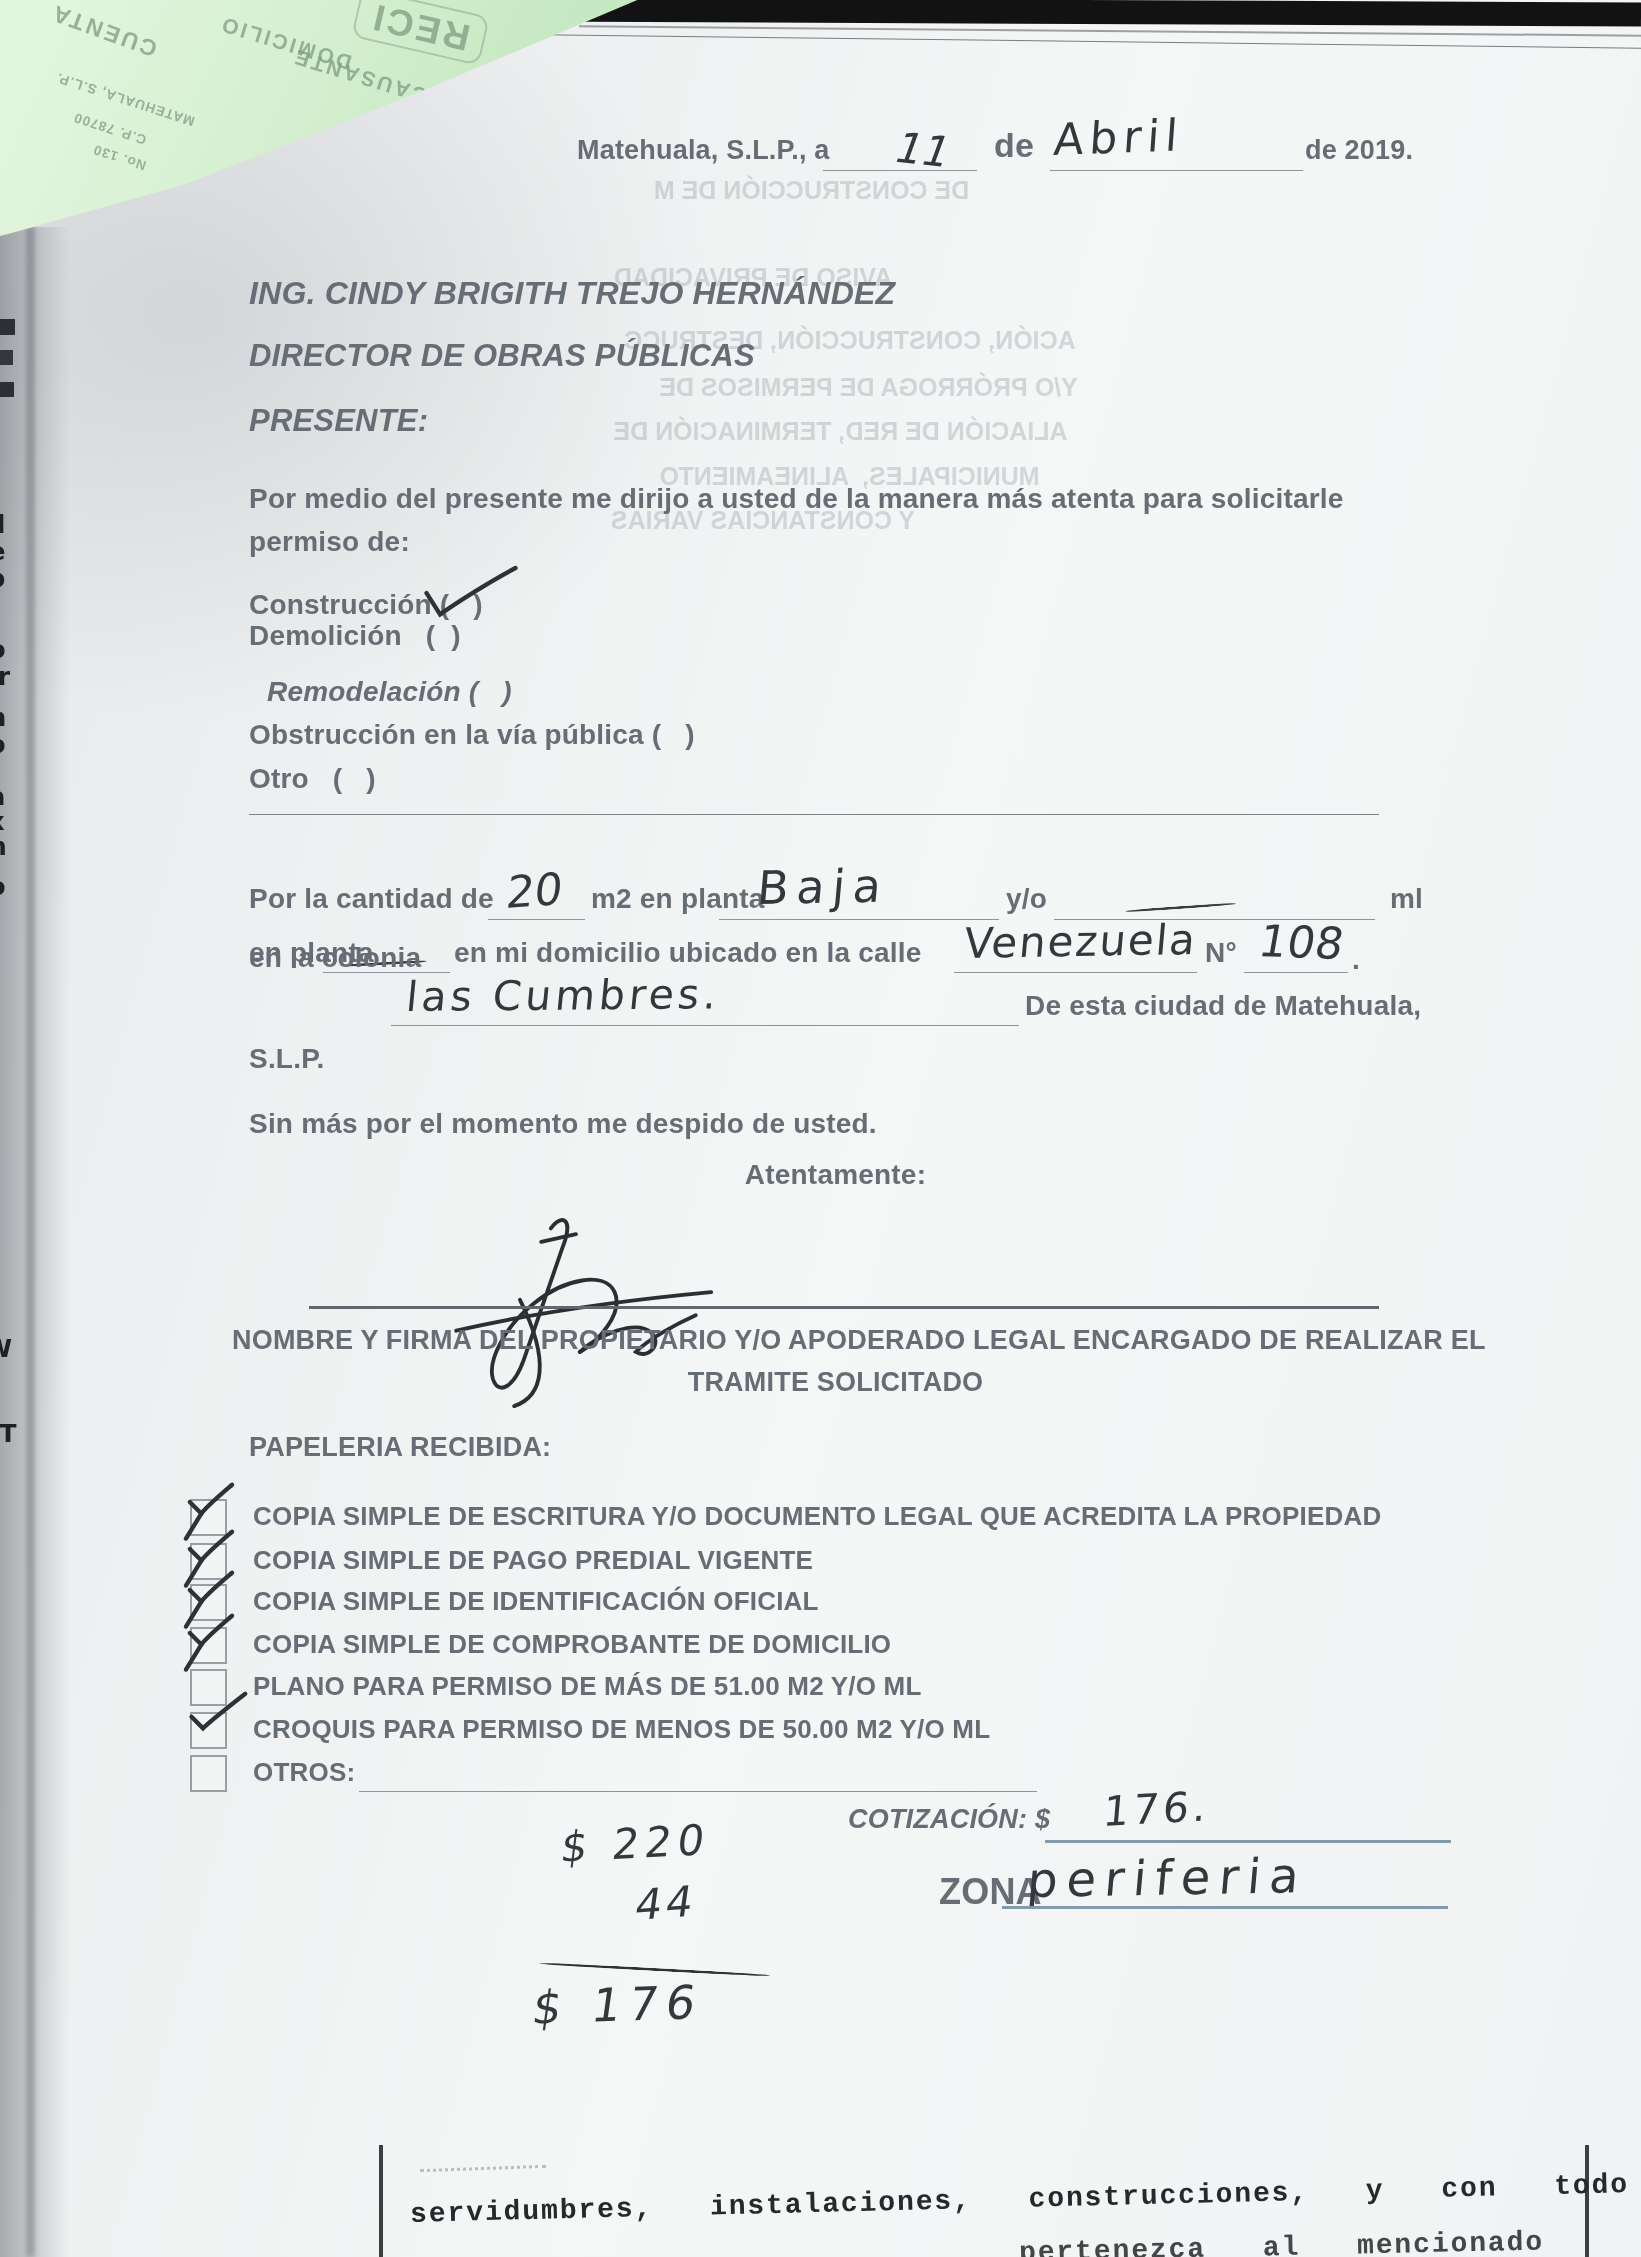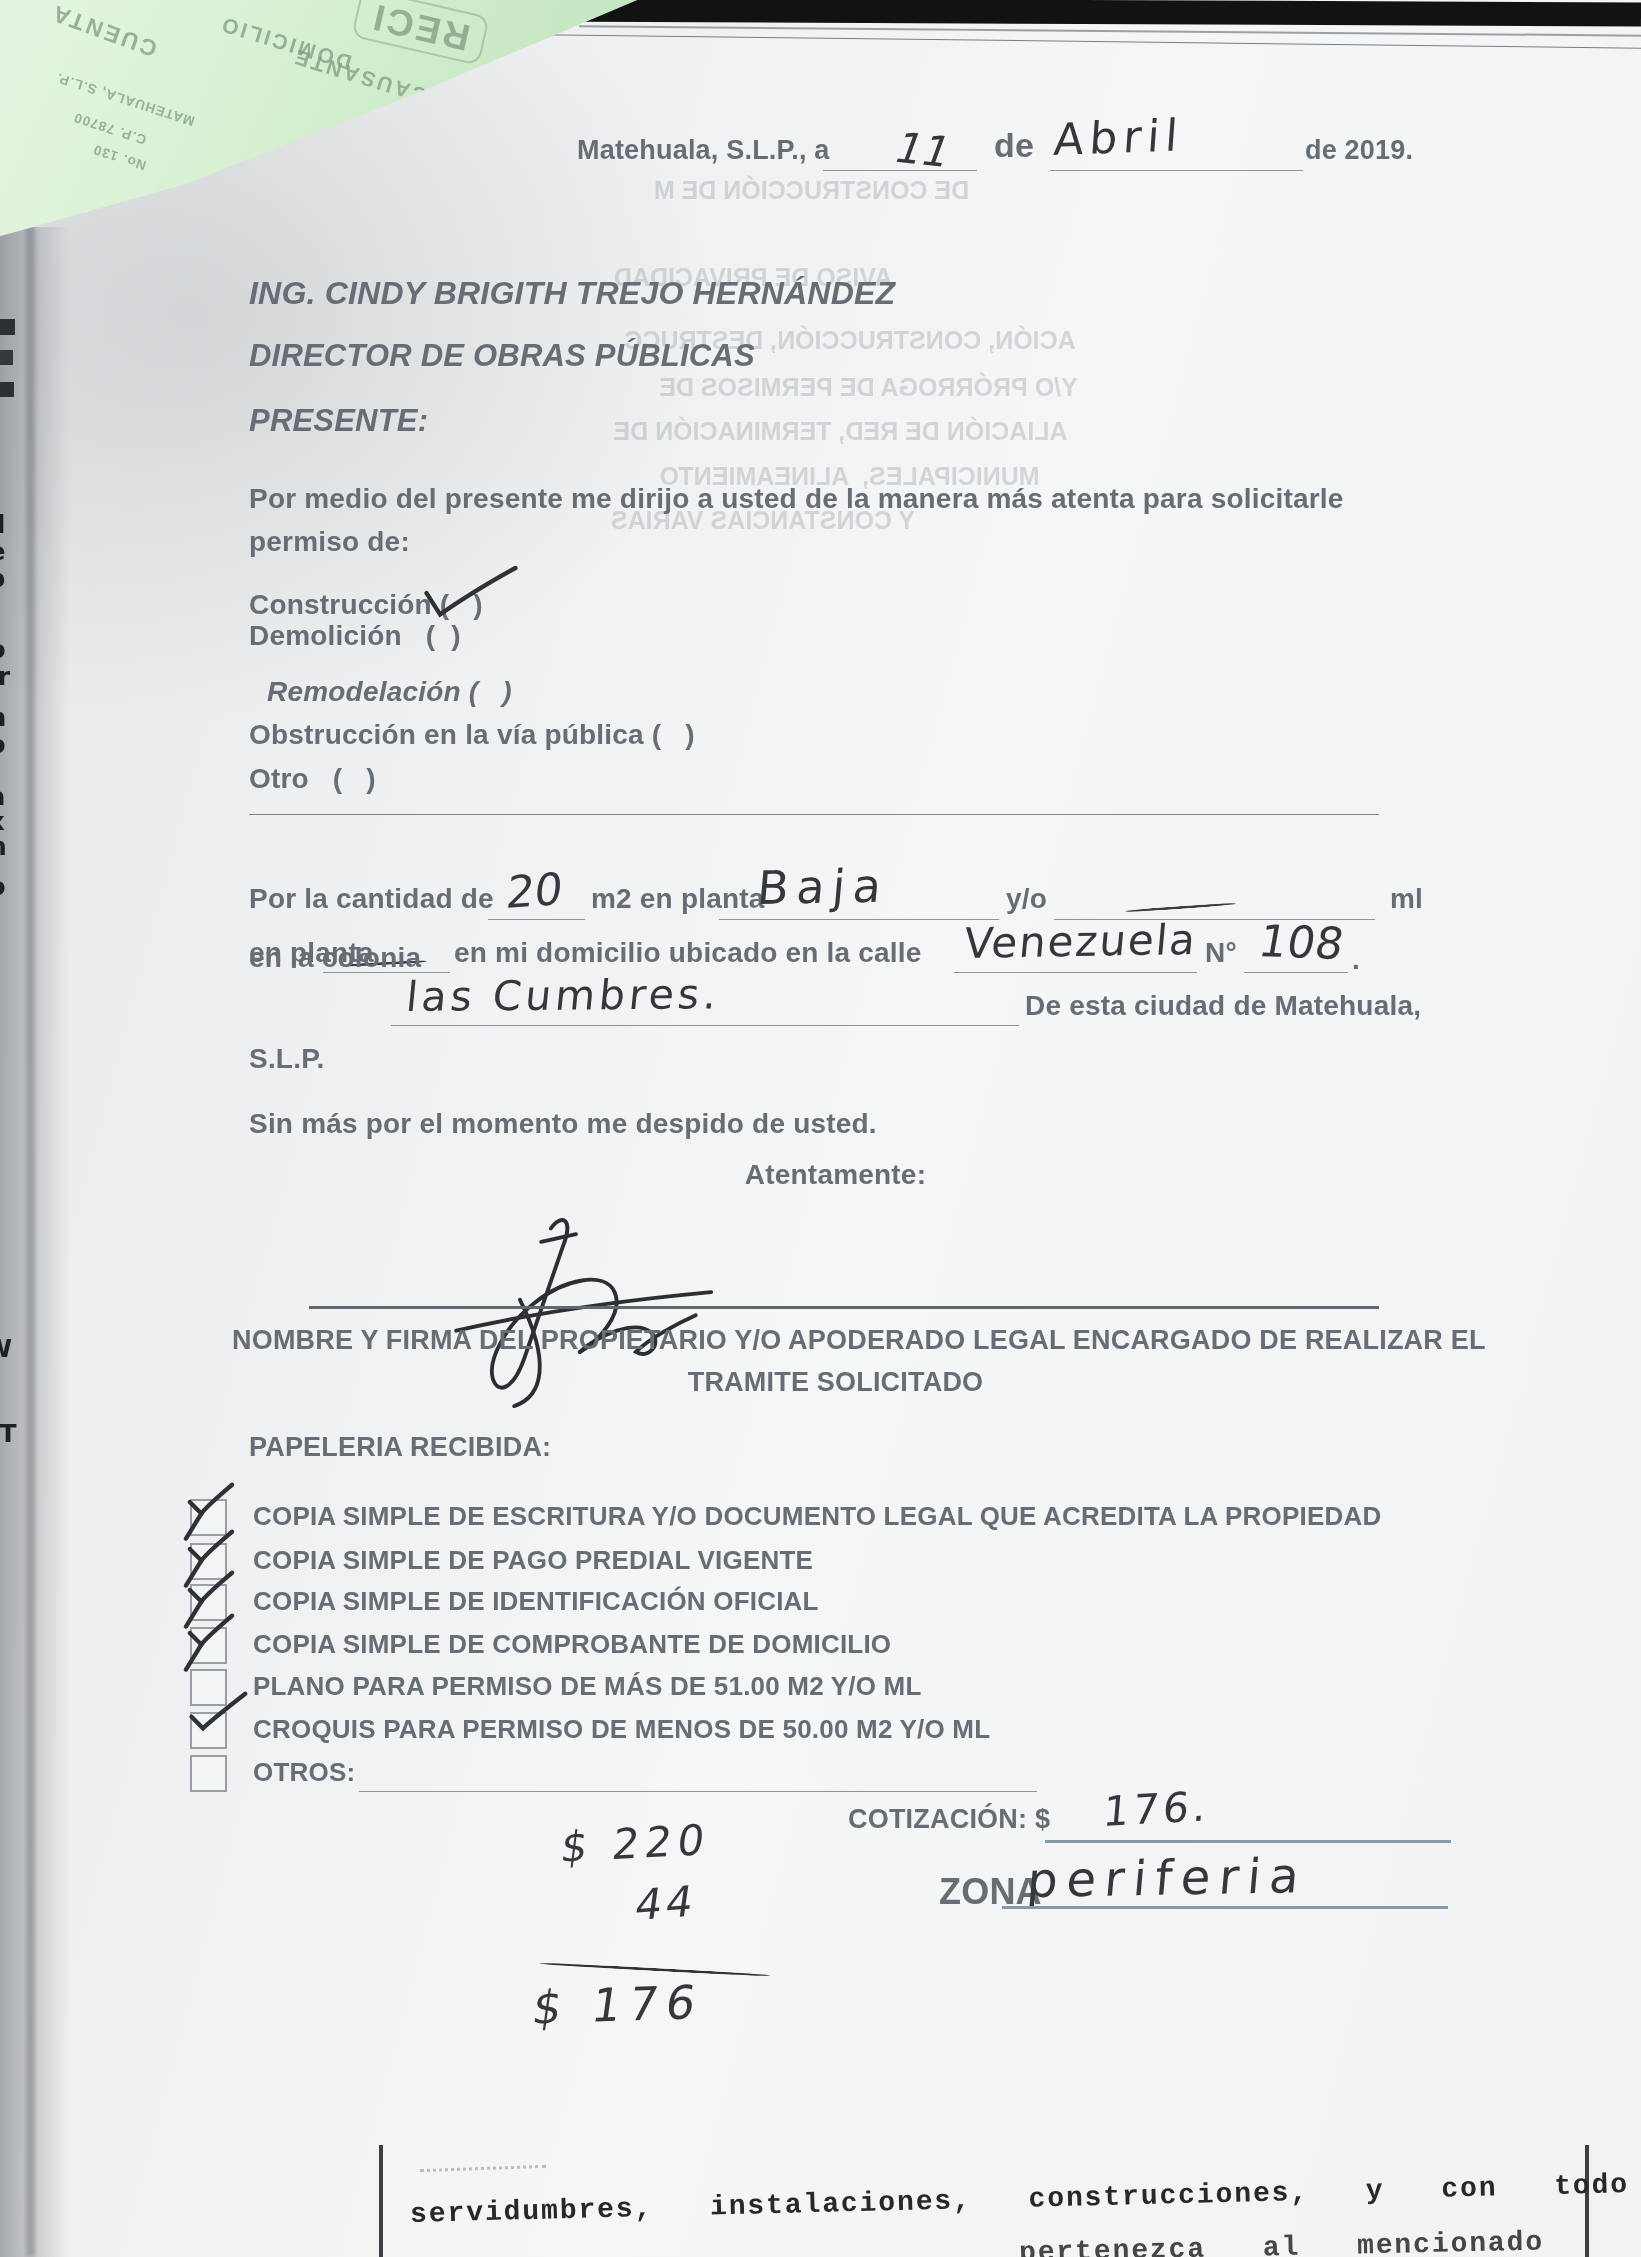--- a/index.html
+++ b/index.html
@@ -185,21 +185,21 @@
   <div class="abs cb" style="left:190px;top:1712px;"></div>
   <div class="abs p b" style="left:253px;top:1714px;font-size:26px;">CROQUIS PARA PERMISO DE MENOS DE 50.00 M2 Y/O ML</div>
   <svg class="abs tick" style="left:178px;top:1688px;" width="75" height="73" viewBox="0 0 78 76">
       <path d="M70 6 C52 20 34 34 26 42 L14 30"></path>
     </svg>
 
   <div class="abs cb" style="left:190px;top:1755px;"></div>
   <div class="abs p b" style="left:253px;top:1757px;font-size:26px;">OTROS:</div>
   <div class="abs ul" style="left:359px;top:1791px;width:678px;"></div>
 
-  <div class="abs p b" style="left:848px;top:1804px;font-size:27px;">COTIZACIÓN: $</div>
+  <div class="abs p b" style="left:848px;top:1804px;font-size:27px;font-style:italic;">COTIZACIÓN: $</div>
   <div class="abs hw" style="left:1101px;top:1788px;font-size:41px;letter-spacing:3.9px;transform:rotate(-3deg) skewX(-8deg);">176.</div>
   <div class="abs ulsteel" style="left:1045px;top:1840px;width:406px;"></div>
   <div class="abs p b" style="left:939px;top:1871px;font-size:36px;">ZONA</div>
   <div class="abs hw" style="left:1025px;top:1852px;font-size:48px;letter-spacing:8.7px;transform:rotate(-1deg) skewX(-6deg);">periferia</div>
   <div class="abs ulsteel" style="left:1002px;top:1906px;width:446px;"></div>
 
   <div class="abs hw" style="left:558px;top:1823px;font-size:42px;letter-spacing:5.8px;transform:rotate(-3deg) skewX(-10deg);">$ 220</div>
   <div class="abs hw" style="left:632px;top:1881px;font-size:42px;letter-spacing:3.9px;transform:rotate(-4deg) skewX(-12deg);">44</div>
   <div class="abs" style="left:539px;top:1968px;width:232px;border-top:3.9px solid #2f3237;transform:rotate(3deg);border-radius:60%;"></div>
   <div class="abs hw" style="left:529px;top:1981px;font-size:46px;letter-spacing:7.7px;transform:rotate(-2deg) skewX(-10deg);">$ 176</div>

